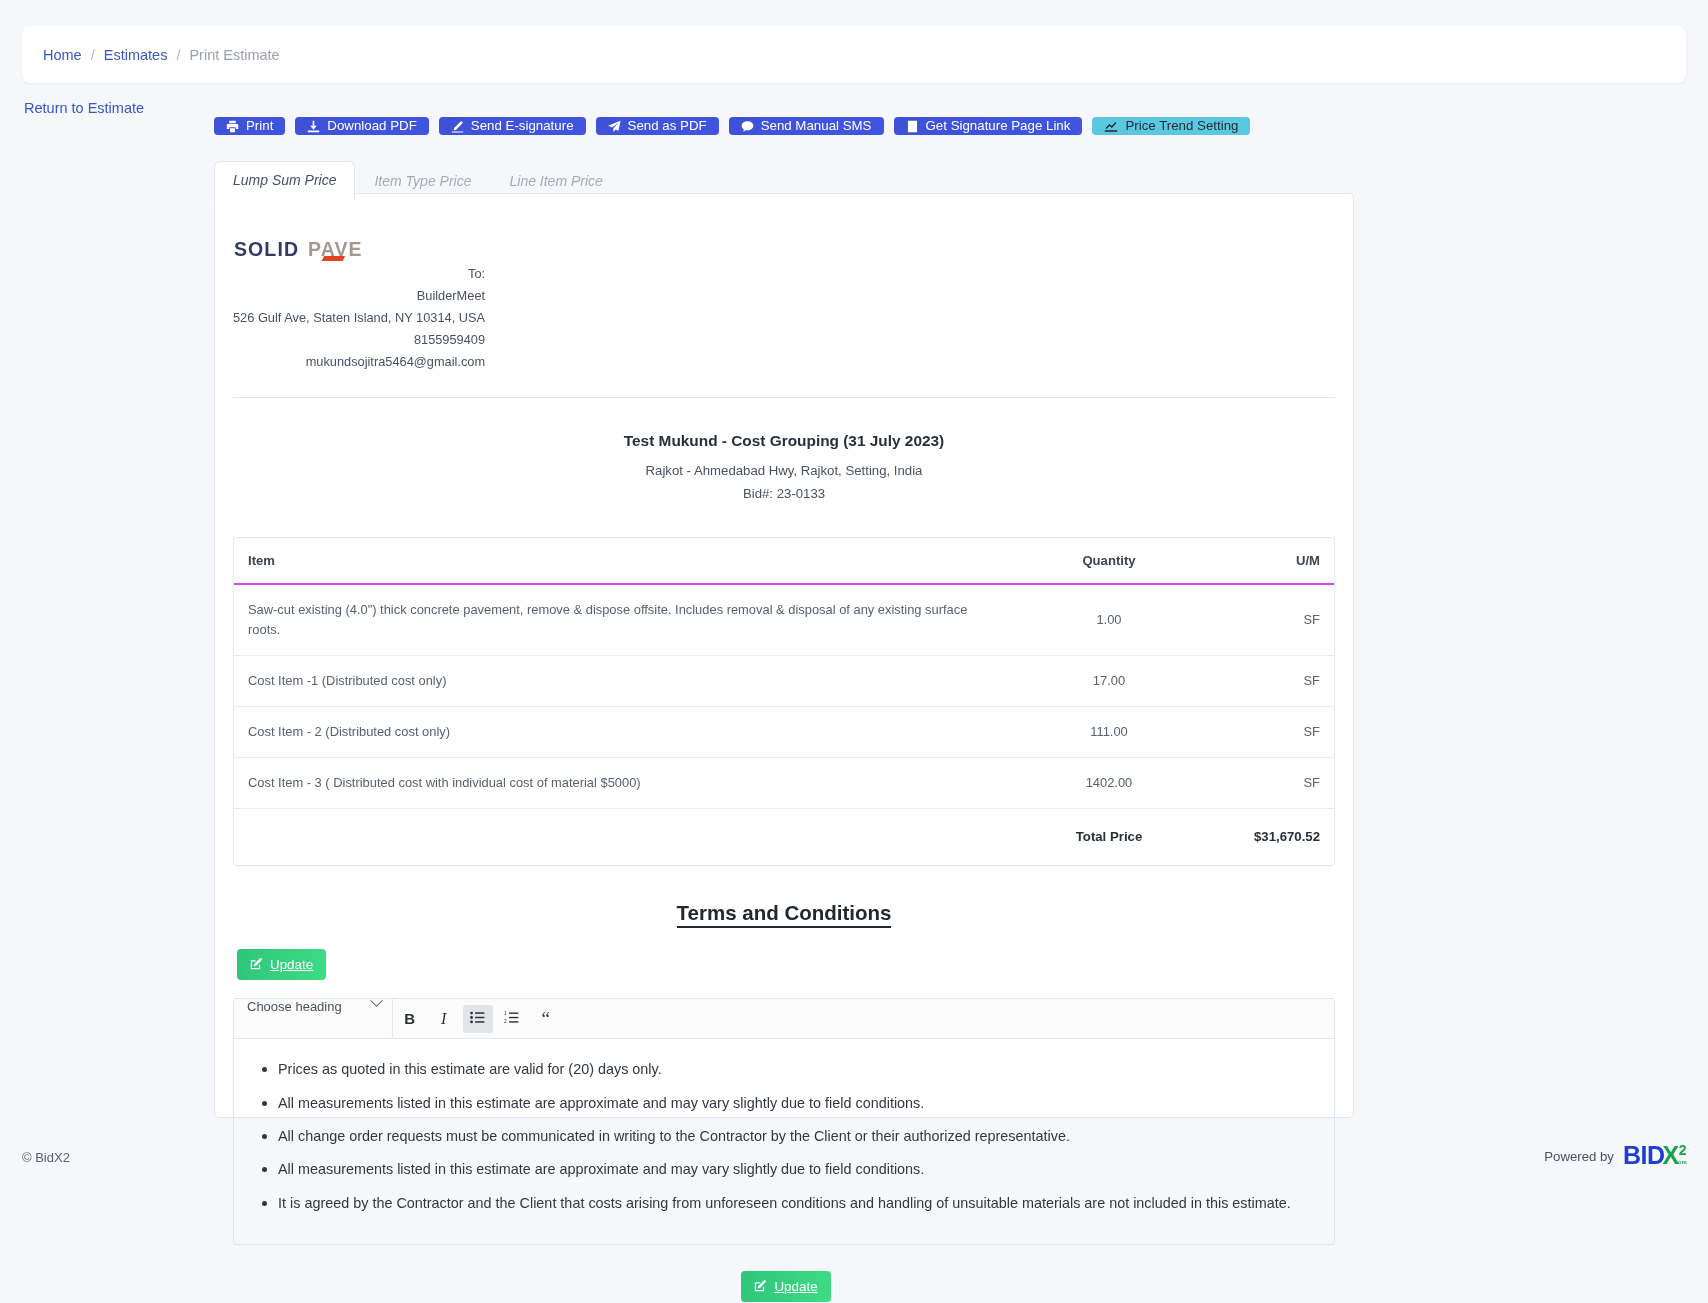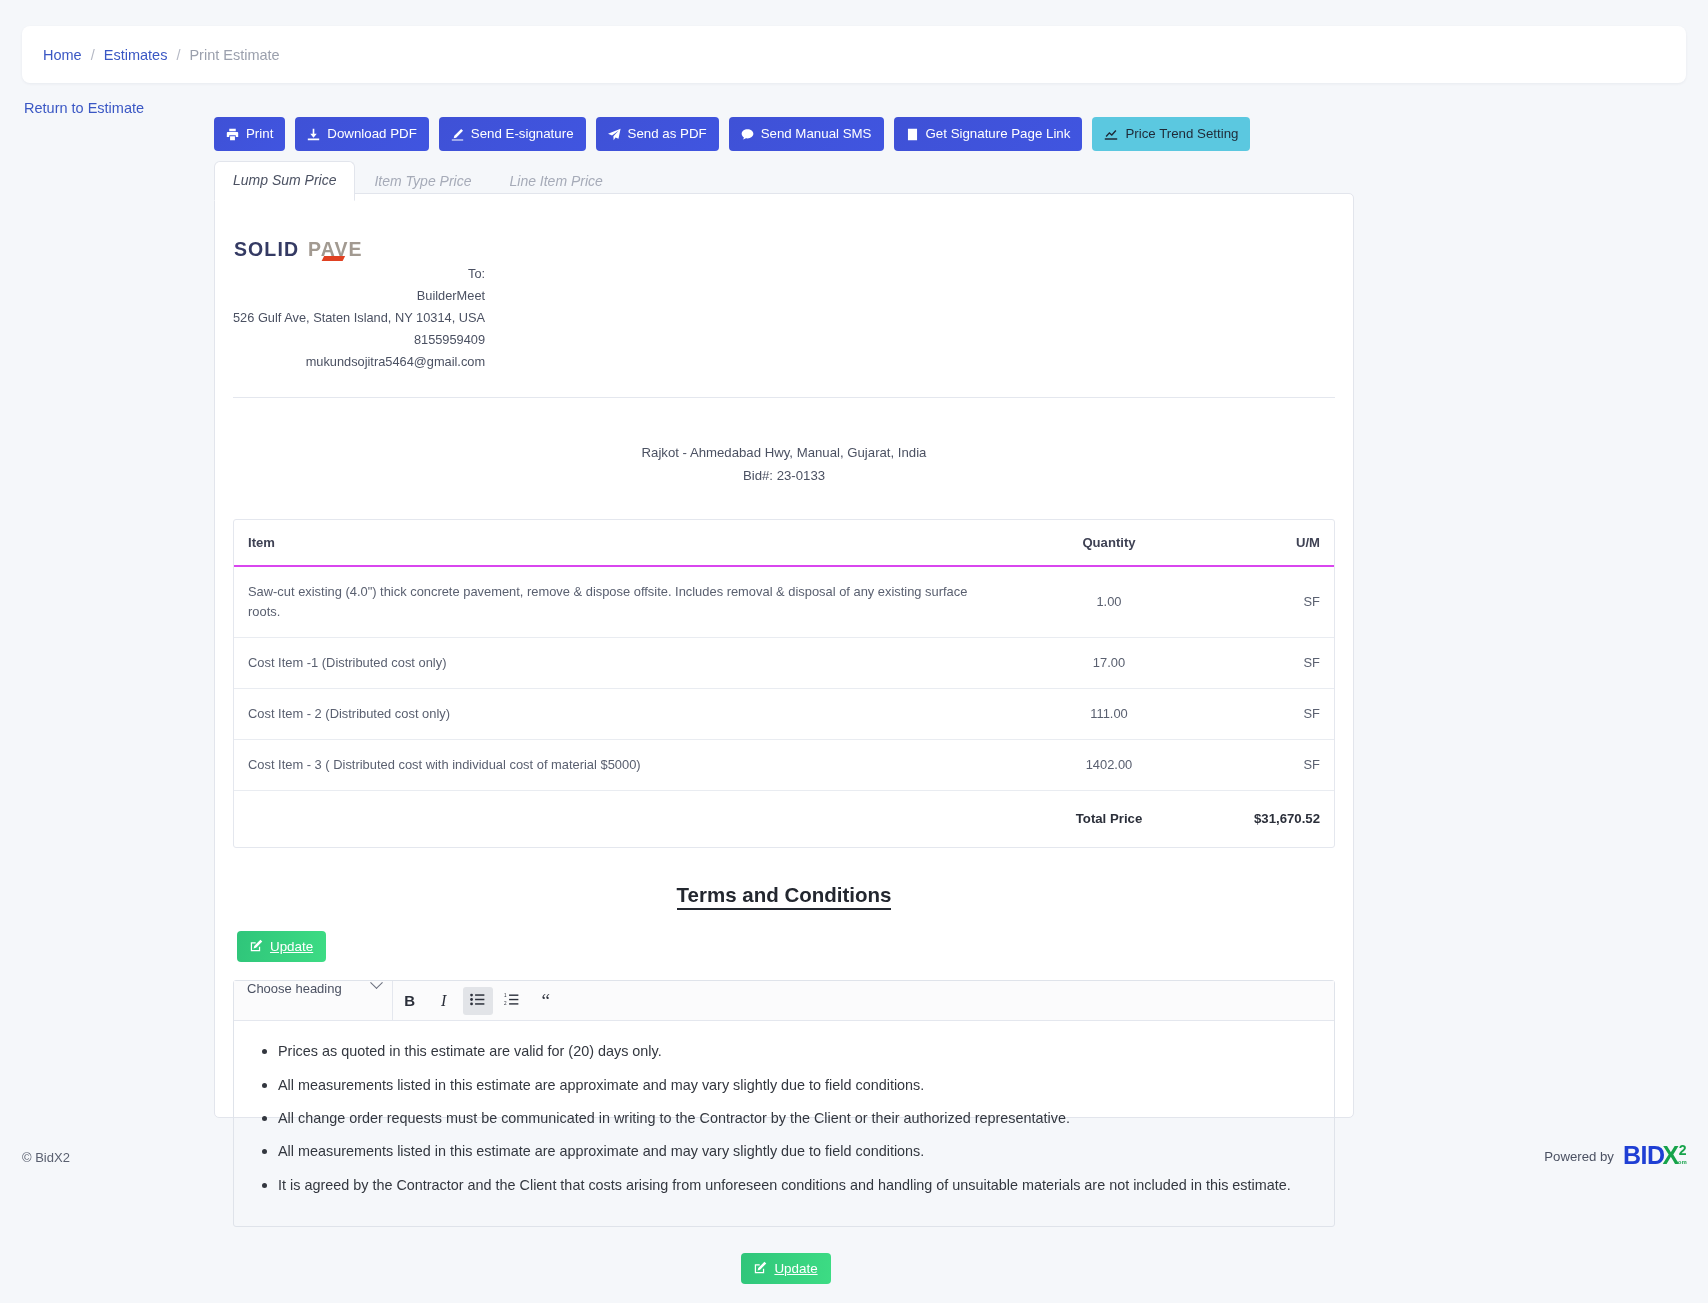--- a/index.html
+++ b/index.html
@@ -34,21 +34,21 @@
     font-size: 14.5px; color: #3a57c4; text-decoration: none;
   }
 
   
   .toolbar {
     position: absolute; left: 214px; top: 117px;
     display: flex; gap: 10px; align-items: stretch;
   }
   .btn {
     display: inline-flex; align-items: center; gap: 7px;
-    height: 34px; padding: 0 12px;
+    height: 18px; padding: 0 12px;
     border: none; border-radius: 4px;
     font-size: 13.3px; font-family: "Liberation Sans", sans-serif;
     color: #ffffff; cursor: pointer;
     white-space: nowrap; line-height: 1;
   }
   .btn-primary { background: linear-gradient(135deg,#3f51d6 0%,#4055e0 100%); }
   .btn-info { background: #5bc8e0; color: #1f2a37; }
   .btn .ic { display: inline-flex; align-items: center; }
   .btn .ic svg { display: block; }
 
@@ -309,21 +309,22 @@
           <div>To:</div>
           <div>BuilderMeet</div>
           <div>526 Gulf Ave, Staten Island, NY 10314, USA</div>
           <div>8155959409</div>
           <div>mukundsojitra5464@gmail.com</div>
         </div>
       </div>
 
       
       <div class="est-head">
-        <div class="est-sub">Rajkot - Ahmedabad Hwy, Manual, Gujarat, India</div>
+        <div class="est-title">Test Mukund - Cost Grouping (31 July 2023)</div>
+        <div class="est-sub">Rajkot - Ahmedabad Hwy, Rajkot, Setting, India</div>
         <div class="est-bid">Bid#: 23-0133</div>
       </div>
 
       
       <div class="tbl-wrap">
         <table class="items">
           <thead>
             <tr>
               <th>Item</th>
               <th class="num">Quantity</th>

